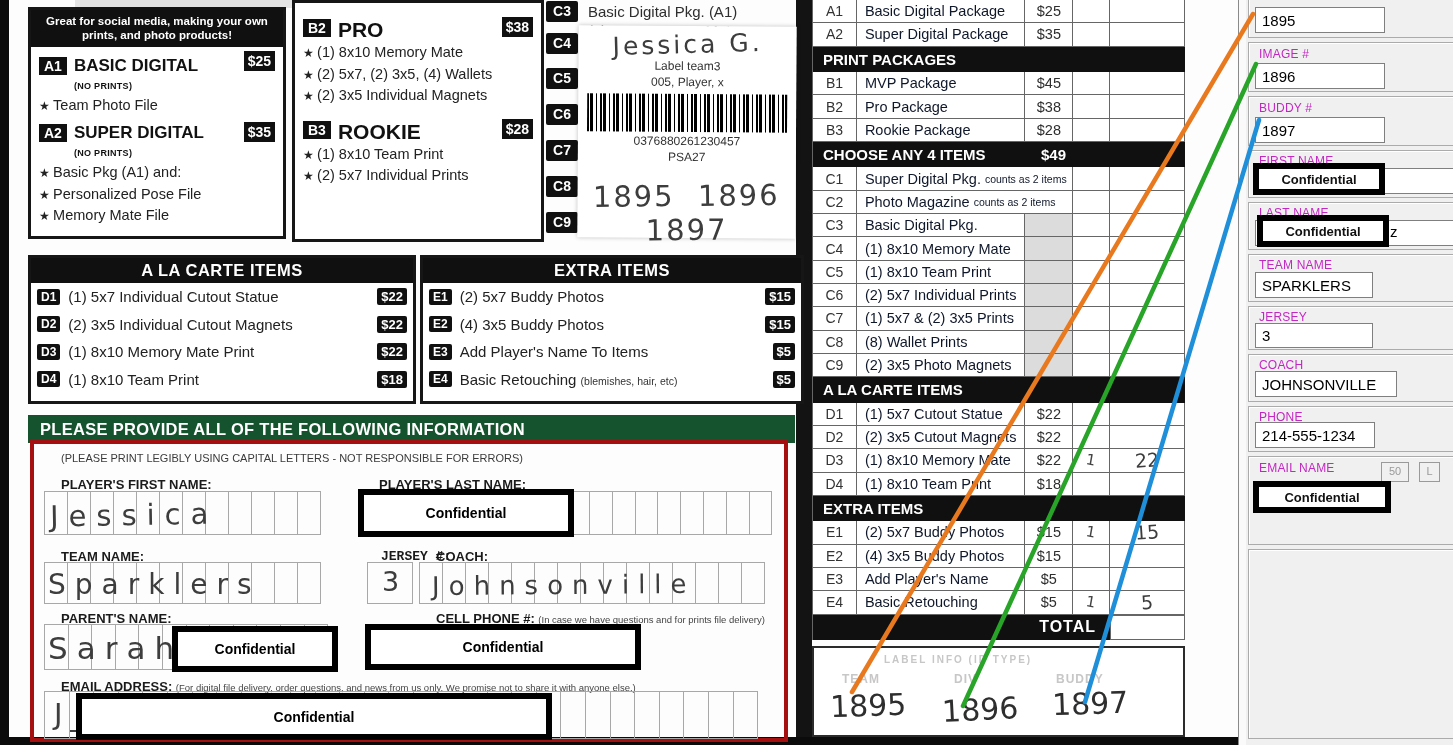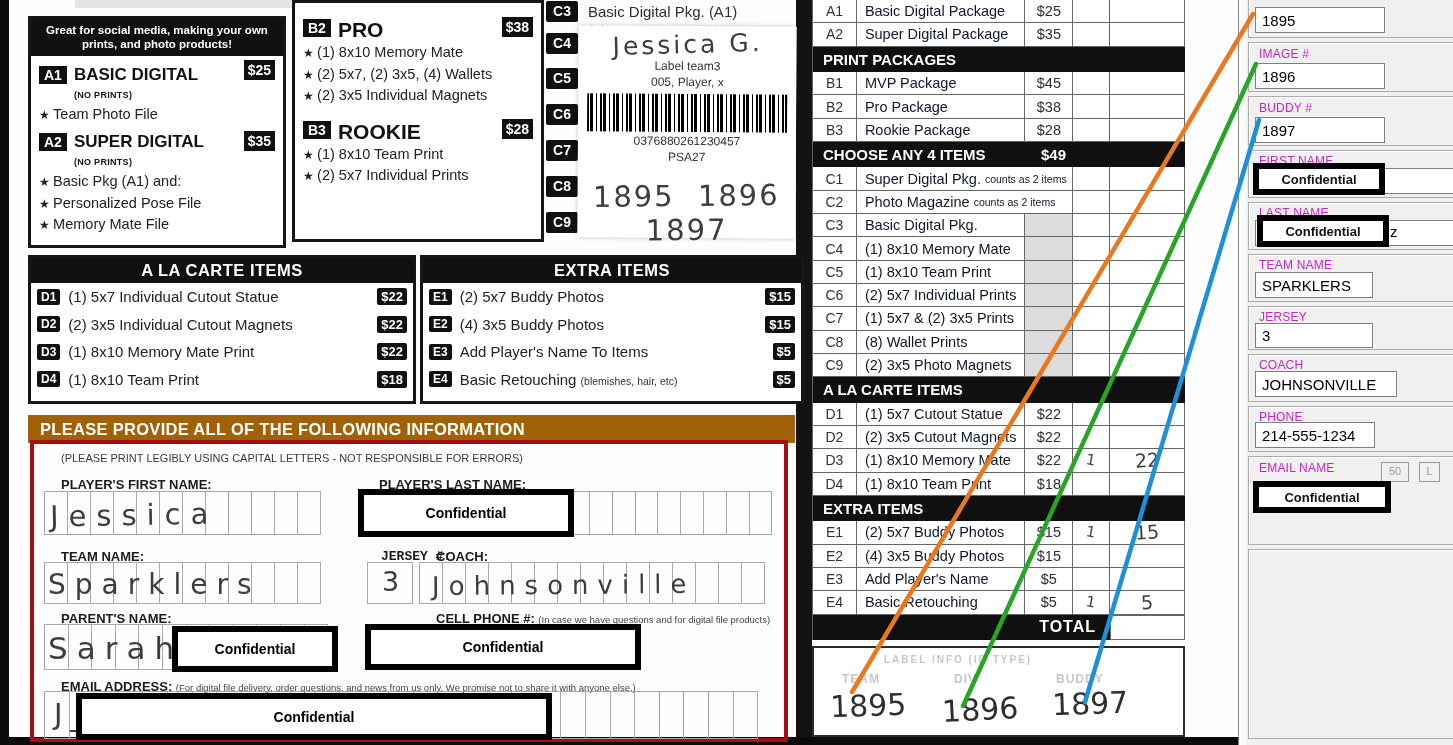--- a/index.html
+++ b/index.html
@@ -45,21 +45,21 @@
             padding:3px 0;letter-spacing:.5px;}
   .de-row{position:relative;display:flex;align-items:center;height:27.5px;padding:0 6px;}
   .de-tag{background:#101010;color:#fff;font-weight:bold;font-size:12px;padding:2px 4px;
           margin-right:8px;line-height:1;border-radius:2px;}
   .de-desc{font-size:15px;color:#222;flex:1;white-space:nowrap;}
   .de-note{font-size:10.5px;color:#333;}
   .de-price{background:#101010;color:#fff;font-weight:bold;font-size:13px;padding:2px 4px;
             line-height:1;border-radius:2px;}
 
   
-  .info-bar{position:absolute;left:28px;top:415px;width:767px;height:28px;background:#a16207;
+  .info-bar{position:absolute;left:28px;top:415px;width:767px;height:28px;background:#14532d;
             color:#fff;font-weight:bold;font-size:16.5px;line-height:28px;padding-left:12px;
             box-sizing:border-box;letter-spacing:.3px;}
   .red-rect{position:absolute;left:30px;top:440px;width:758px;height:302px;
             border:4px solid #a50f0f;box-sizing:border-box;z-index:2;}
   .flabel{position:absolute;font-weight:bold;font-size:13px;color:#1a1a1a;white-space:nowrap;z-index:3;margin-left:16px;}
   .fnote{font-weight:normal;font-size:9.5px;color:#444;}
   .gridrow{position:absolute;display:flex;z-index:3;}
   .gcell{box-sizing:border-box;border:1px solid #a8a8a8;margin-left:-1px;background:transparent;}
   .gridhand{position:absolute;z-index:4;font-family:"DejaVu Sans",sans-serif;color:#3d3d3d;white-space:nowrap;}
   .conf{position:absolute;background:#fff;border:6px solid #000;box-sizing:border-box;z-index:6;
@@ -114,21 +114,21 @@
 </head>
 <body>
 
 <div class="screen">
 
   <div class="scan">
     <div class="edge-left"></div>
     <div class="smudge"></div>
     <div class="edge-band"></div>
 
-    <div class="formbox" style="left:28px;top:16px;width:252px;height:226px;">
+    <div class="formbox" style="left:28px;top:7px;width:252px;height:226px;">
       <div class="promo">Great for social media, making your own prints, and photo products!</div>
       <div class="pkg-head">
         <span class="tag">A1</span>
         <span>
           <span class="pkg-name">BASIC DIGITAL</span><br>
           <span class="pkg-sub">(NO PRINTS)</span>
         </span>
         <span class="pricetag" style="top:4px;">$25</span>
       </div>
       <div class="bullet">Team Photo File</div>
@@ -239,21 +239,21 @@
     <div class="flabel" style="left:45px;top:452px;font-weight:normal;font-size:11px;color:#3a3a3a;">(PLEASE PRINT LEGIBLY USING CAPITAL LETTERS - NOT RESPONSIBLE FOR ERRORS)</div>
 
     <div class="flabel" style="left:45px;top:477px;">PLAYER'S FIRST NAME:</div>
     <div class="flabel" style="left:363px;top:477px;">PLAYER'S LAST NAME:</div>
     <div class="flabel" style="left:45px;top:549px;">TEAM NAME:</div>
     <div class="flabel" style="left:365px;top:549px;font-family:Liberation Mono, monospace;">JERSEY #:</div>
     <div class="flabel" style="left:420px;top:549px;">COACH:</div>
     <div class="flabel" style="left:45px;top:611px;">PARENT'S NAME:</div>
     <div class="flabel" style="left:420px;top:611px;">
       <span>CELL PHONE #:</span>
-      <span class="fnote">(In case we have questions and for digital file products)</span>
+      <span class="fnote">(In case we have questions and for prints file delivery)</span>
     </div>
     <div class="flabel" style="left:45px;top:679px;">
       <span>EMAIL ADDRESS:</span>
       <span class="fnote">(For digital file delivery, order questions, and news from us only. We promise not to share it with anyone else.)</span>
     </div>
 
     <div id="grids">
         <div class="gridrow" style="left: 45px; top: 491px;">
           <div class="gcell" style="width: 24px; height: 44px;"></div>
           <div class="gcell" style="width: 24px; height: 44px;"></div>

